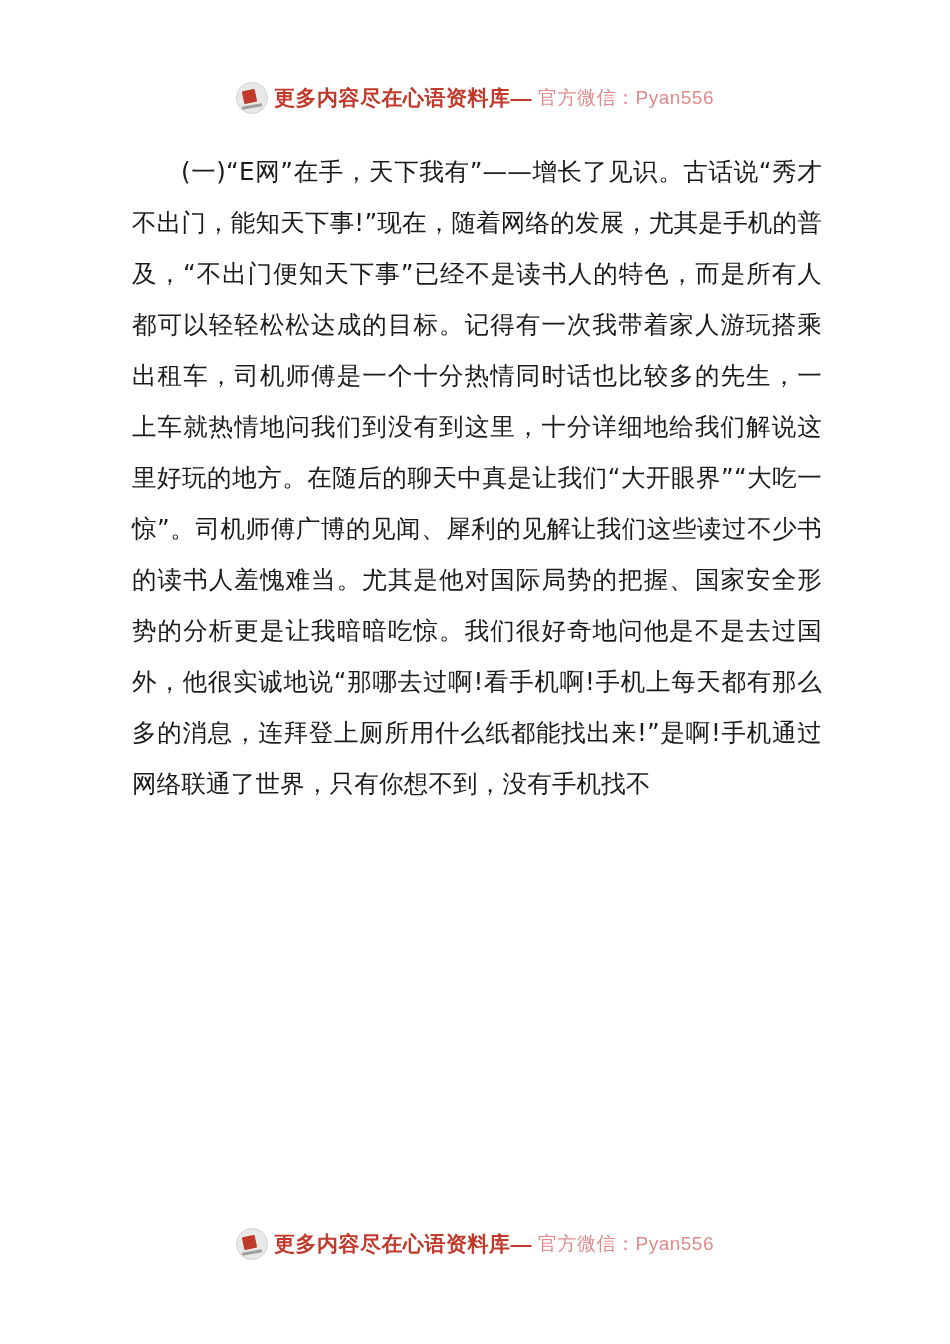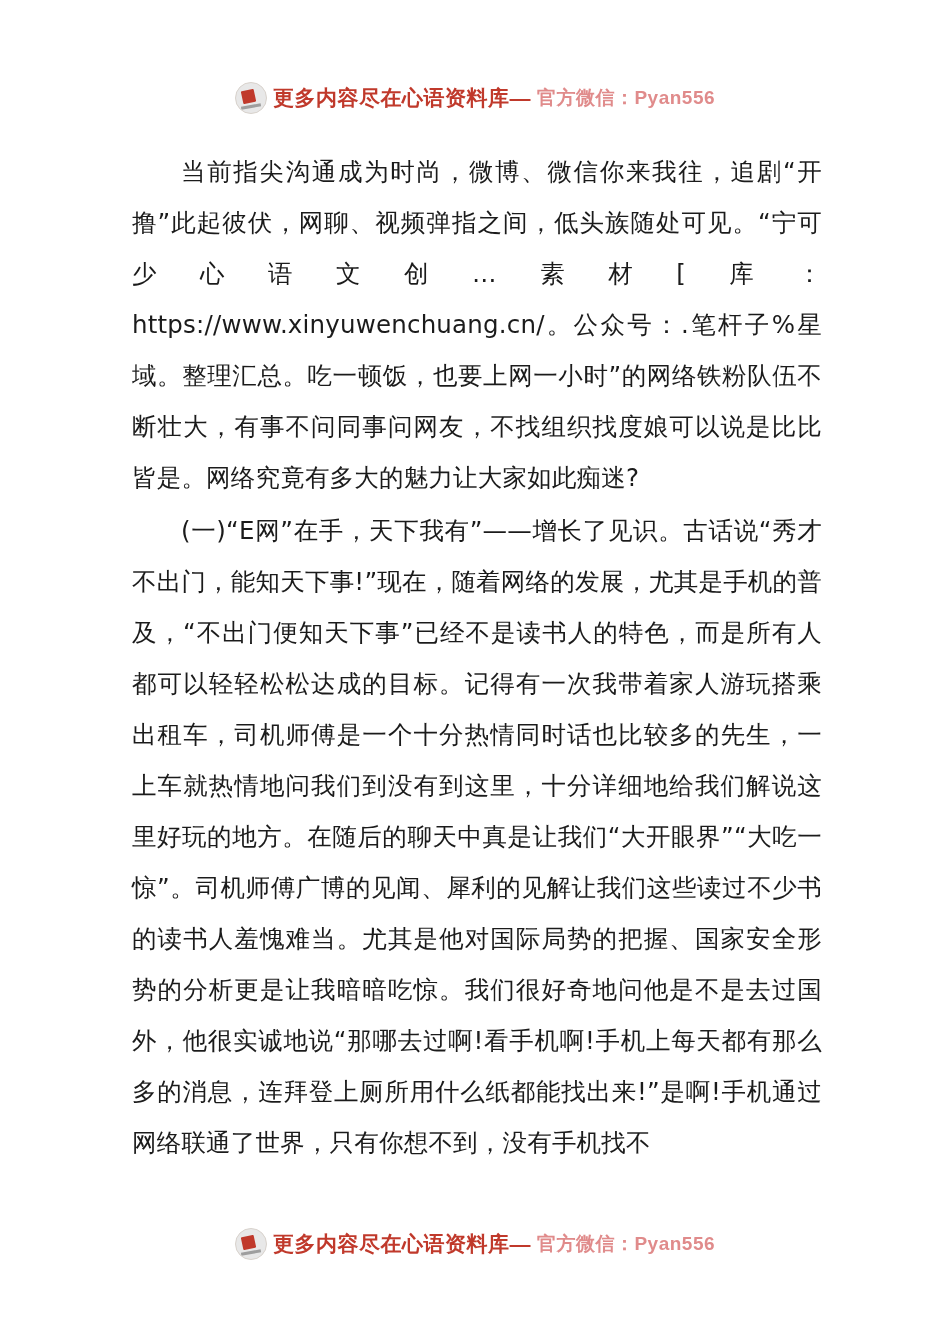--- a/index.html
+++ b/index.html
@@ -66,21 +66,21 @@
   }
 
   .wm-text1 {
     font-size: 21px;
     font-weight: bold;
     color: #c0392b;
     letter-spacing: 0.5px;
   }
   .wm-text2 {
     font-size: 19px;
-    font-weight: bold;
+    font-weight: normal;
     color: #e08b8b;
     letter-spacing: 0.5px;
   }
 
   
   .content {
     position: absolute;
     left: 132px;
     top: 146px;
     width: 690px;
@@ -106,21 +106,20 @@
   <div class="wm wm-top">
     <span class="wm-logo">
       <span class="sq"></span>
       <span class="bar"></span>
     </span>
     <span class="wm-text1">更多内容尽在心语资料库—</span>
     <span class="wm-text2">官方微信：Pyan556</span>
   </div>
 
   <div class="content">
-    <p class="indent">当前指尖沟通成为时尚，微博、微信你来我往，追剧“开撸”此起彼伏，网聊、视频弹指之间，低头族随处可见。“宁可少心语文创…素材[库：https://www.xinyuwenchuang.cn/。公众号：.笔杆子%星域。整理汇总。吃一顿饭，也要上网一小时”的网络铁粉队伍不断壮大，有事不问同事问网友，不找组织找度娘可以说是比比皆是。网络究竟有多大的魅力让大家如此痴迷?</p>
     <p class="indent">(一)“E网”在手，天下我有”——增长了见识。古话说“秀才不出门，能知天下事!”现在，随着网络的发展，尤其是手机的普及，“不出门便知天下事”已经不是读书人的特色，而是所有人都可以轻轻松松达成的目标。记得有一次我带着家人游玩搭乘出租车，司机师傅是一个十分热情同时话也比较多的先生，一上车就热情地问我们到没有到这里，十分详细地给我们解说这里好玩的地方。在随后的聊天中真是让我们“大开眼界”“大吃一惊”。司机师傅广博的见闻、犀利的见解让我们这些读过不少书的读书人羞愧难当。尤其是他对国际局势的把握、国家安全形势的分析更是让我暗暗吃惊。我们很好奇地问他是不是去过国外，他很实诚地说“那哪去过啊!看手机啊!手机上每天都有那么多的消息，连拜登上厕所用什么纸都能找出来!”是啊!手机通过网络联通了世界，只有你想不到，没有手机找不</p>
   </div>
 
   <div class="wm wm-bottom">
     <span class="wm-logo">
       <span class="sq"></span>
       <span class="bar"></span>
     </span>
     <span class="wm-text1">更多内容尽在心语资料库—</span>
     <span class="wm-text2">官方微信：Pyan556</span>

